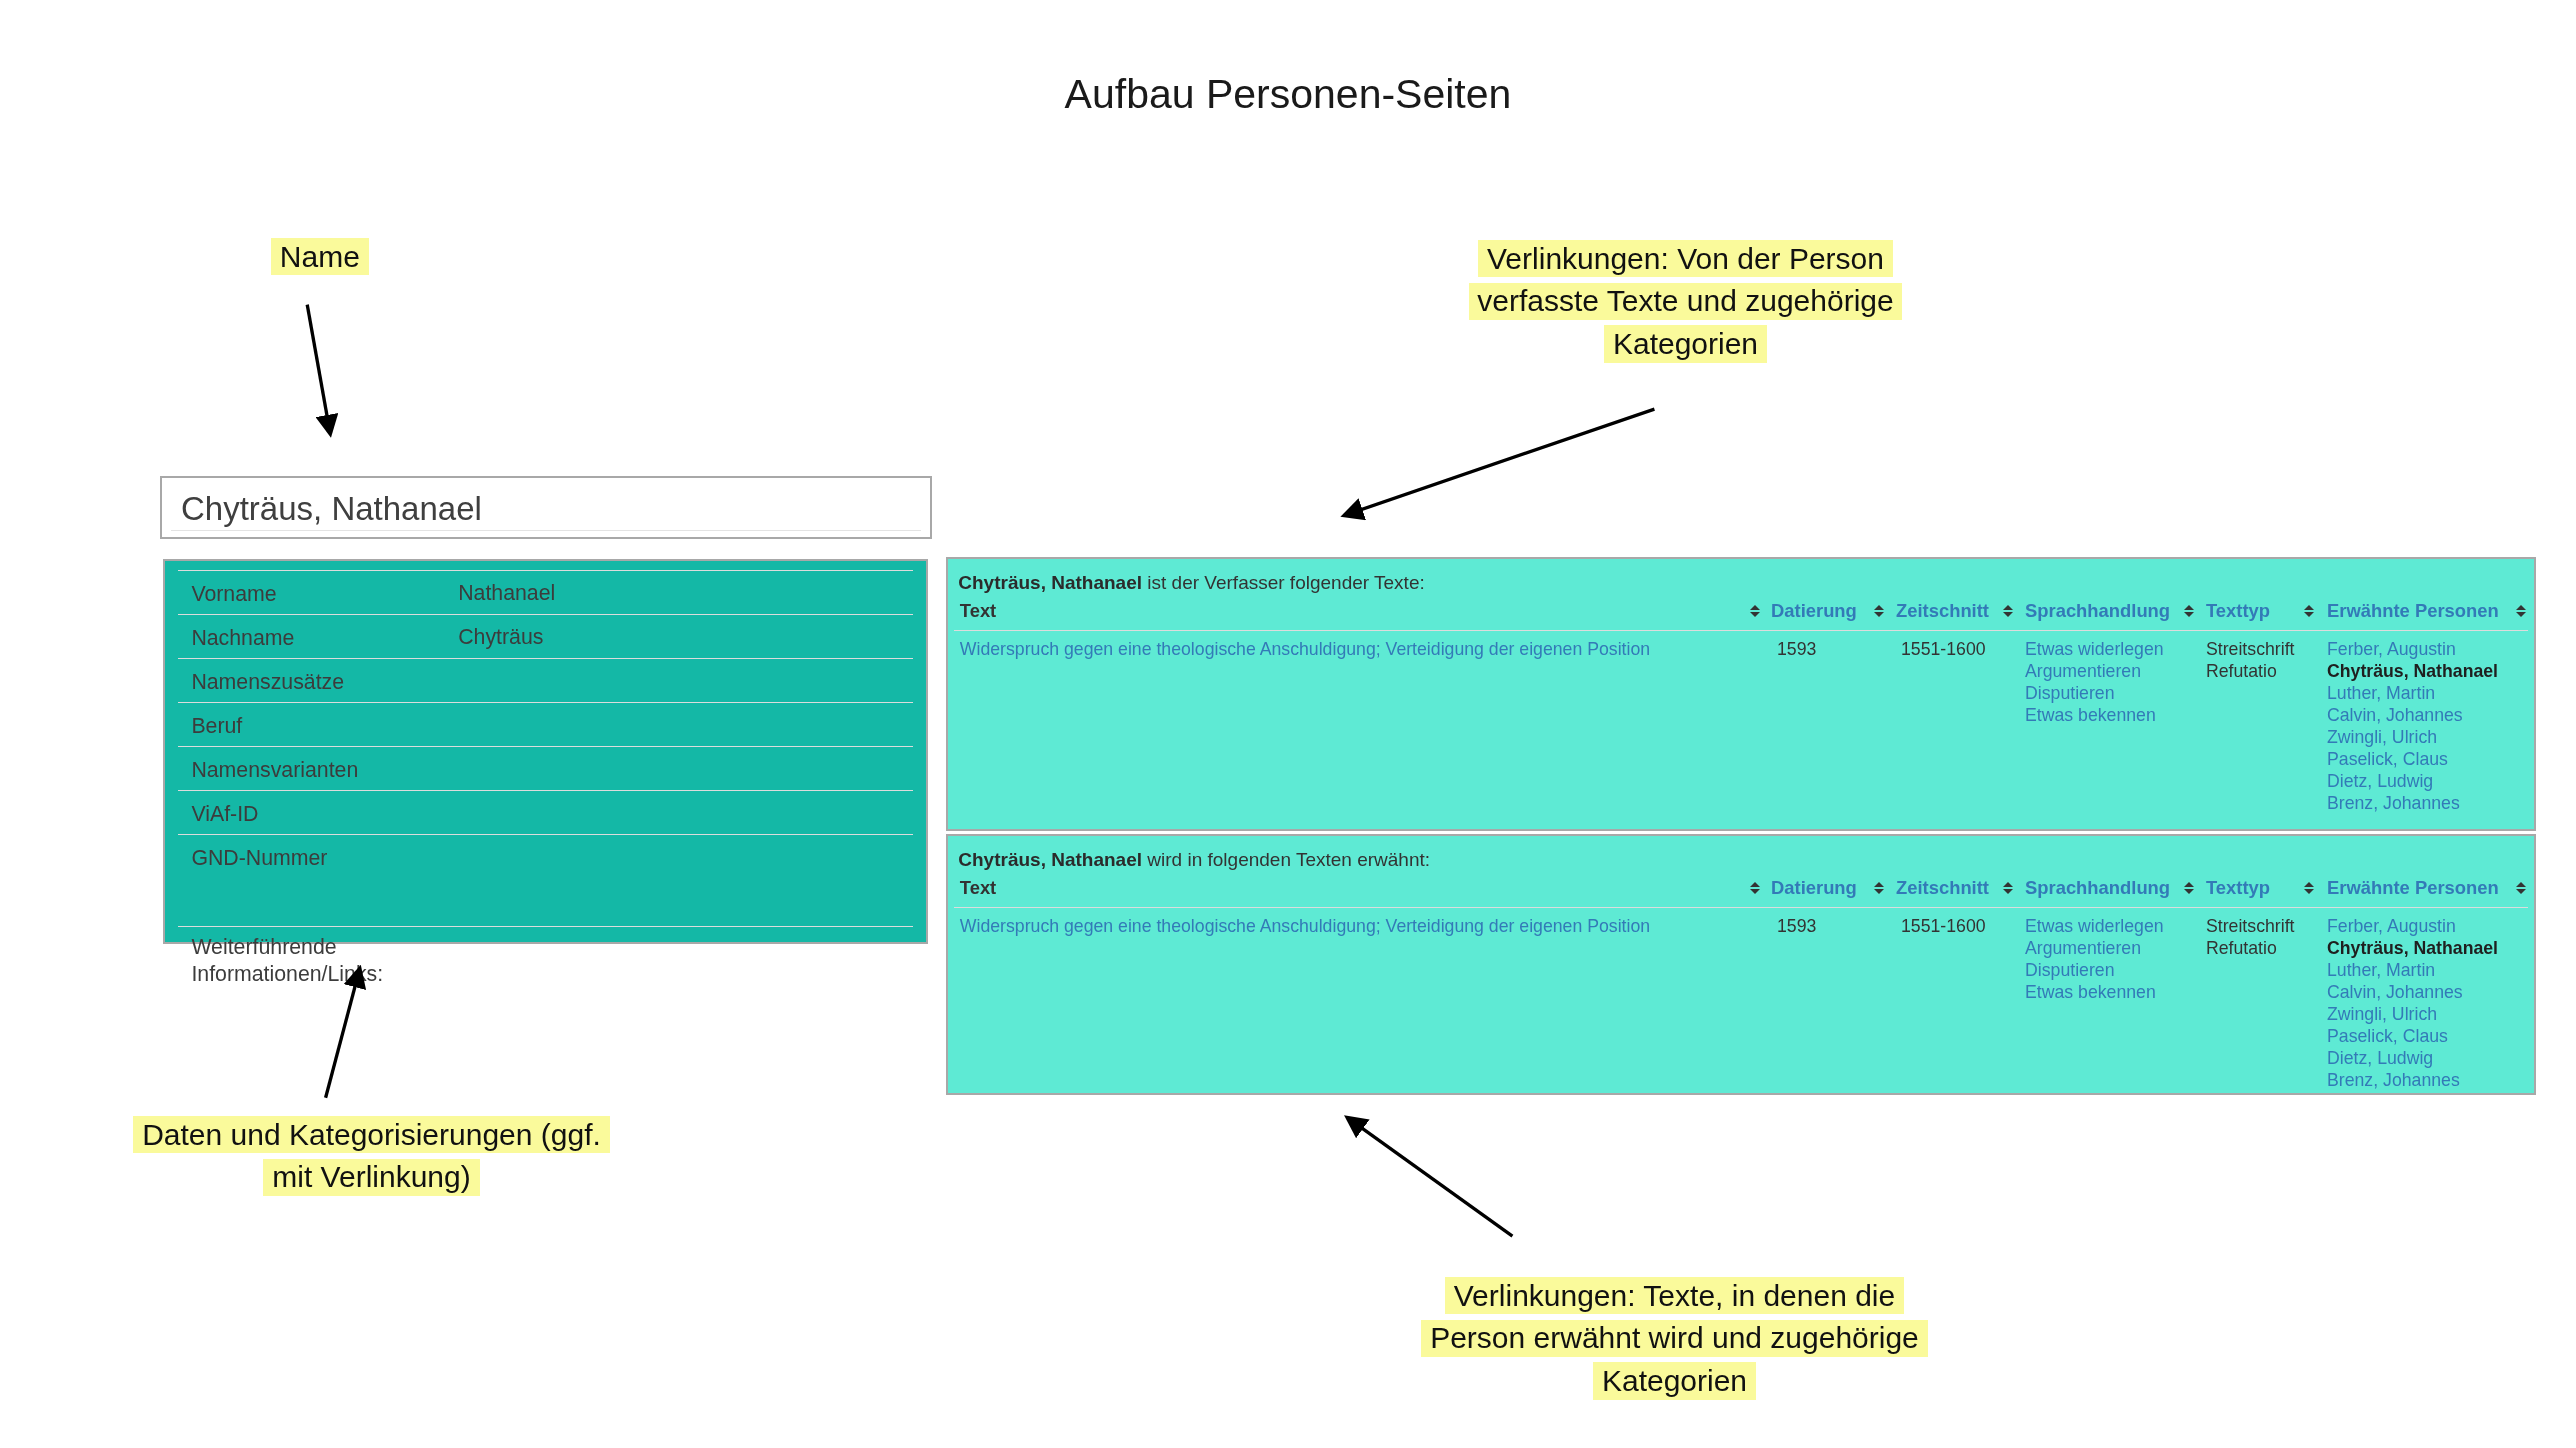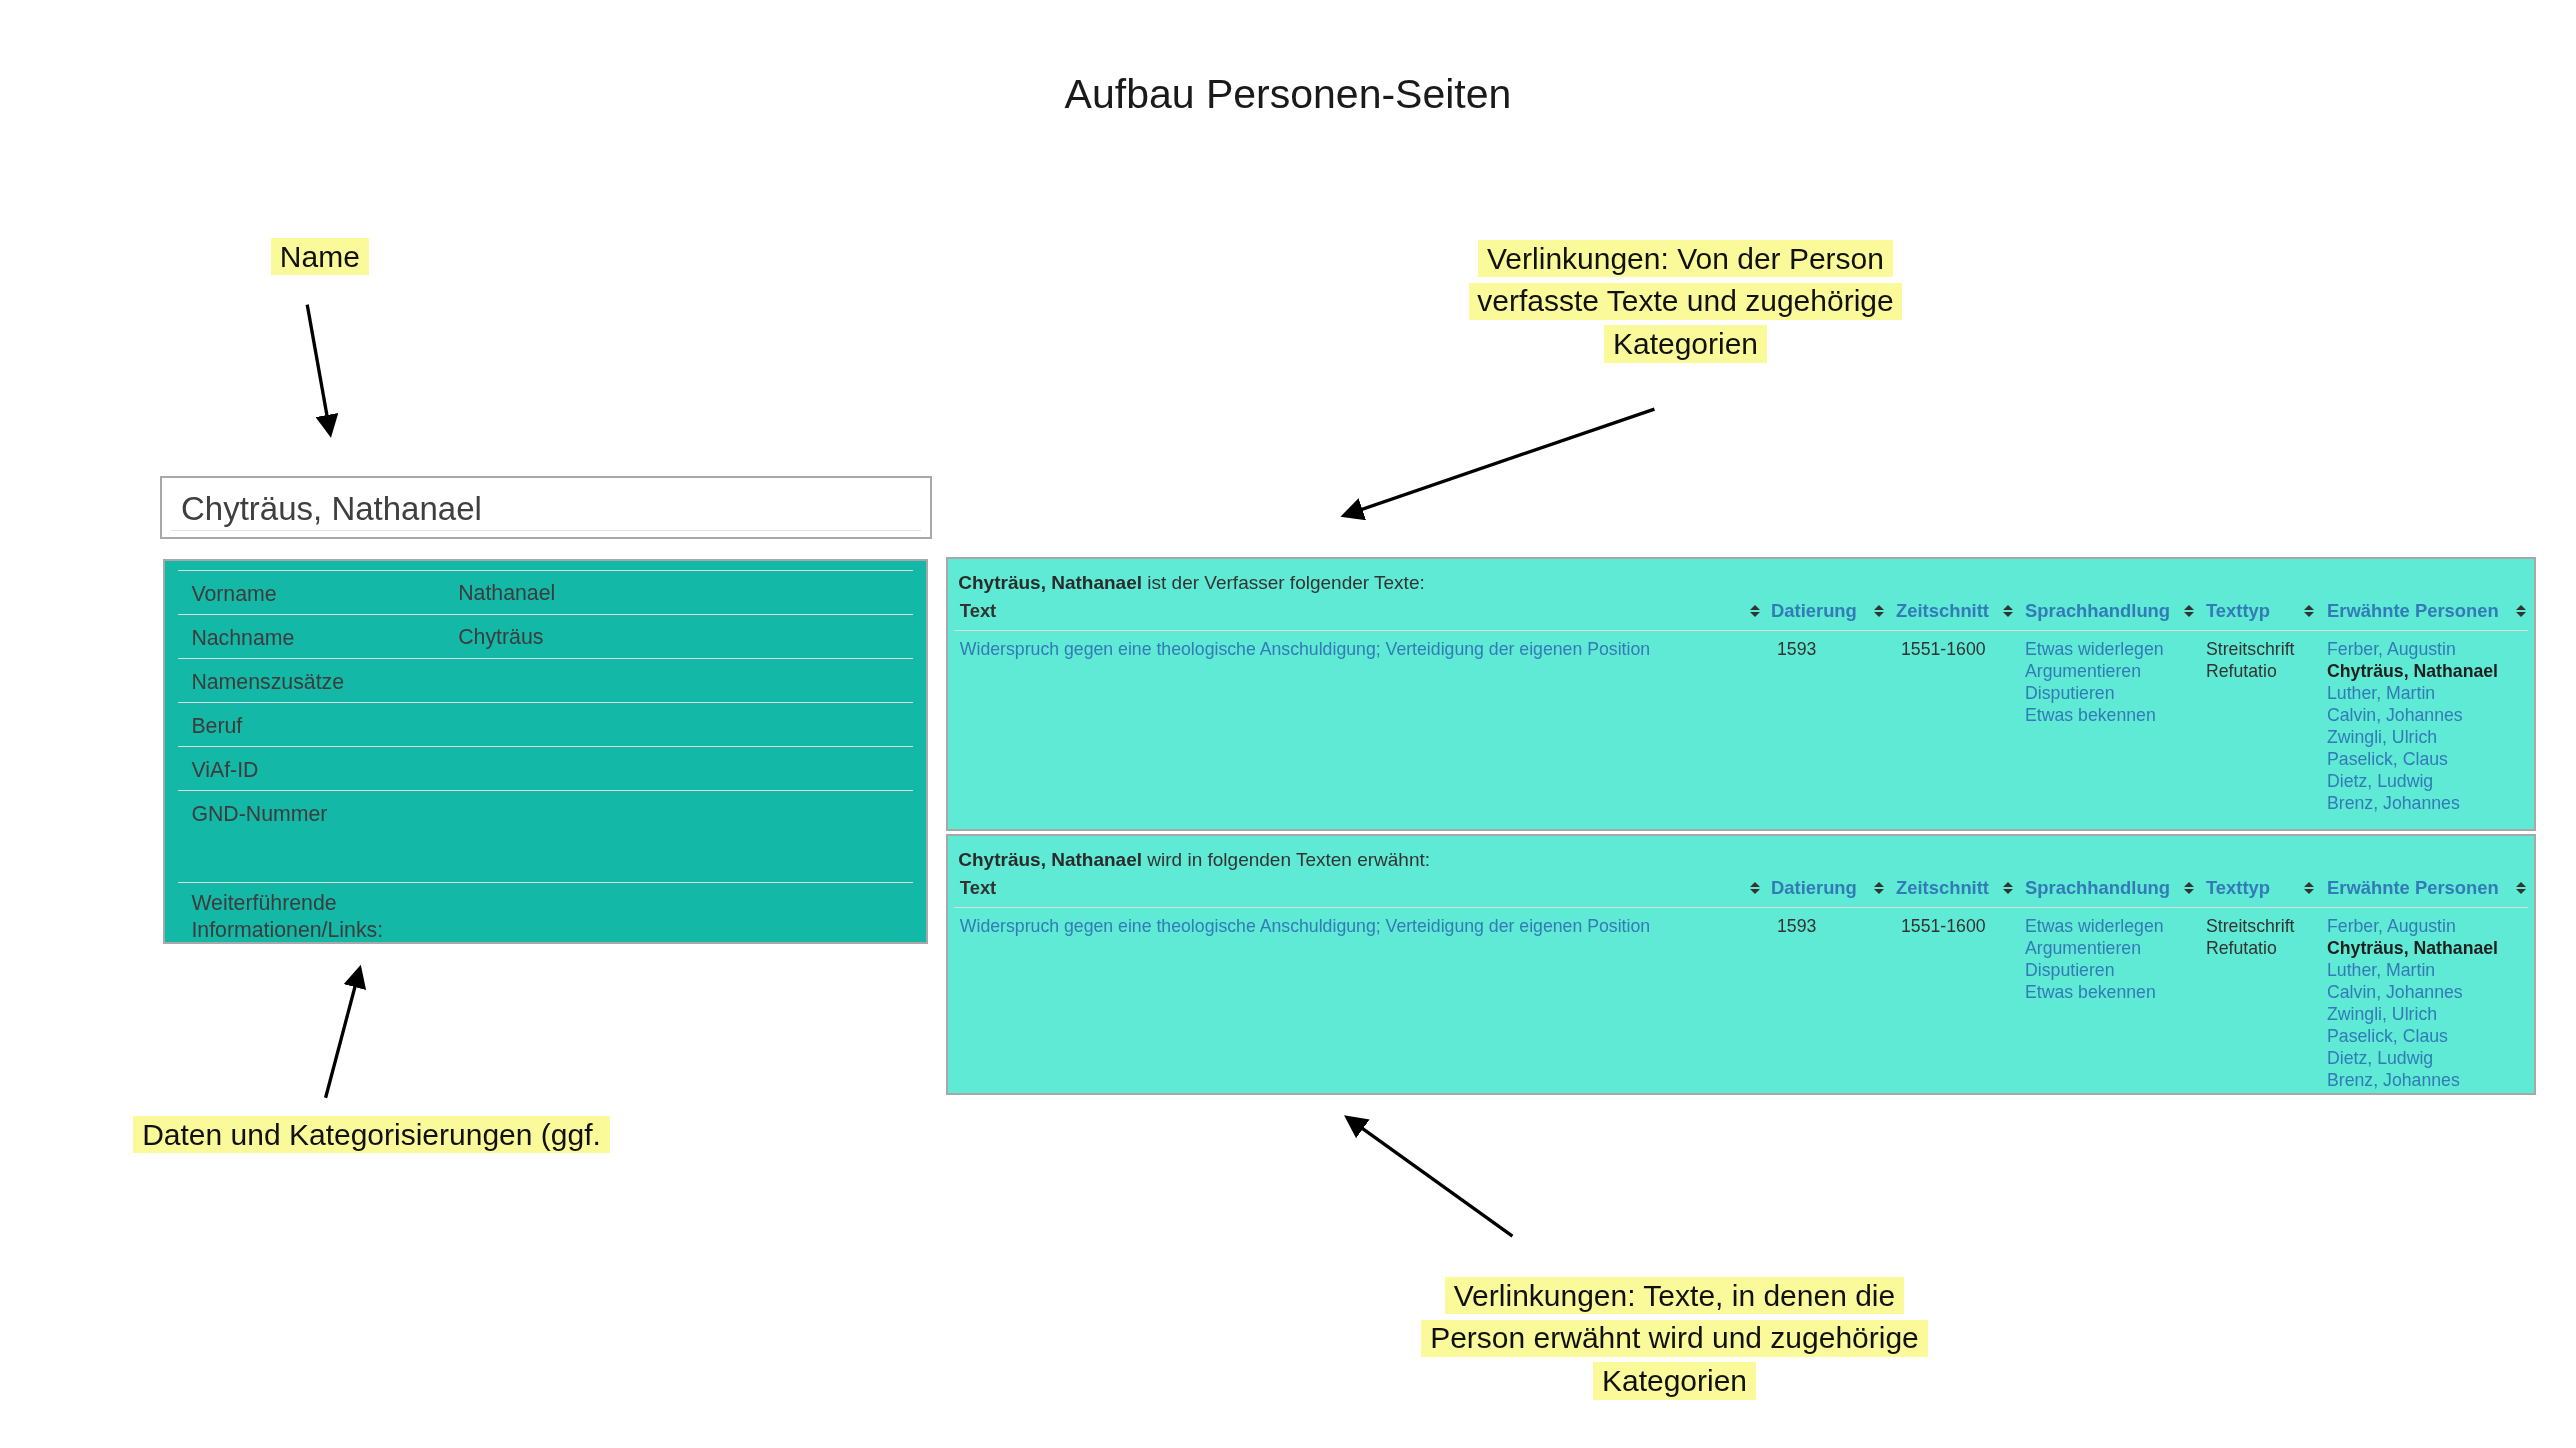--- a/index.html
+++ b/index.html
@@ -63,20 +63,21 @@
 </div>
 
 <div class="abs ann ann-center" style="left:1391px;top:240px;width:589px;">
   <div class="ln"><span class="hl">Verlinkungen: Von der Person</span></div>
   <div class="ln"><span class="hl">verfasste Texte und zugehörige</span></div>
   <div class="ln"><span class="hl">Kategorien</span></div>
 </div>
 
 <div class="abs ann ann-center" style="left:77px;top:1116px;width:589px;">
   <div class="ln"><span class="hl">Daten und Kategorisierungen (ggf.</span></div>
+  <div class="ln"><span class="hl">mit Verlinkung)</span></div>
 </div>
 
 <div class="abs ann ann-center" style="left:1380px;top:1277px;width:589px;">
   <div class="ln"><span class="hl">Verlinkungen: Texte, in denen die</span></div>
   <div class="ln"><span class="hl">Person erwähnt wird und zugehörige</span></div>
   <div class="ln"><span class="hl">Kategorien</span></div>
 </div>
 
 <div class="abs card-title-box">
   <span class="t">Chyträus, Nathanael</span>
@@ -92,20 +93,24 @@
     <div class="prow">
       <span class="lbl">Nachname</span>
       <span class="val">Chyträus</span>
     </div>
     <div class="prow">
       <span class="lbl">Namenszusätze</span>
       <span class="val"></span>
     </div>
     <div class="prow">
       <span class="lbl">Beruf</span>
+      <span class="val"></span>
+    </div>
+    <div class="prow">
+      <span class="lbl">Namensvarianten</span>
       <span class="val"></span>
     </div>
     <div class="prow">
       <span class="lbl">ViAf-ID</span>
       <span class="val"></span>
     </div>
     <div class="prow">
       <span class="lbl">GND-Nummer</span>
       <span class="val"></span>
     </div>

